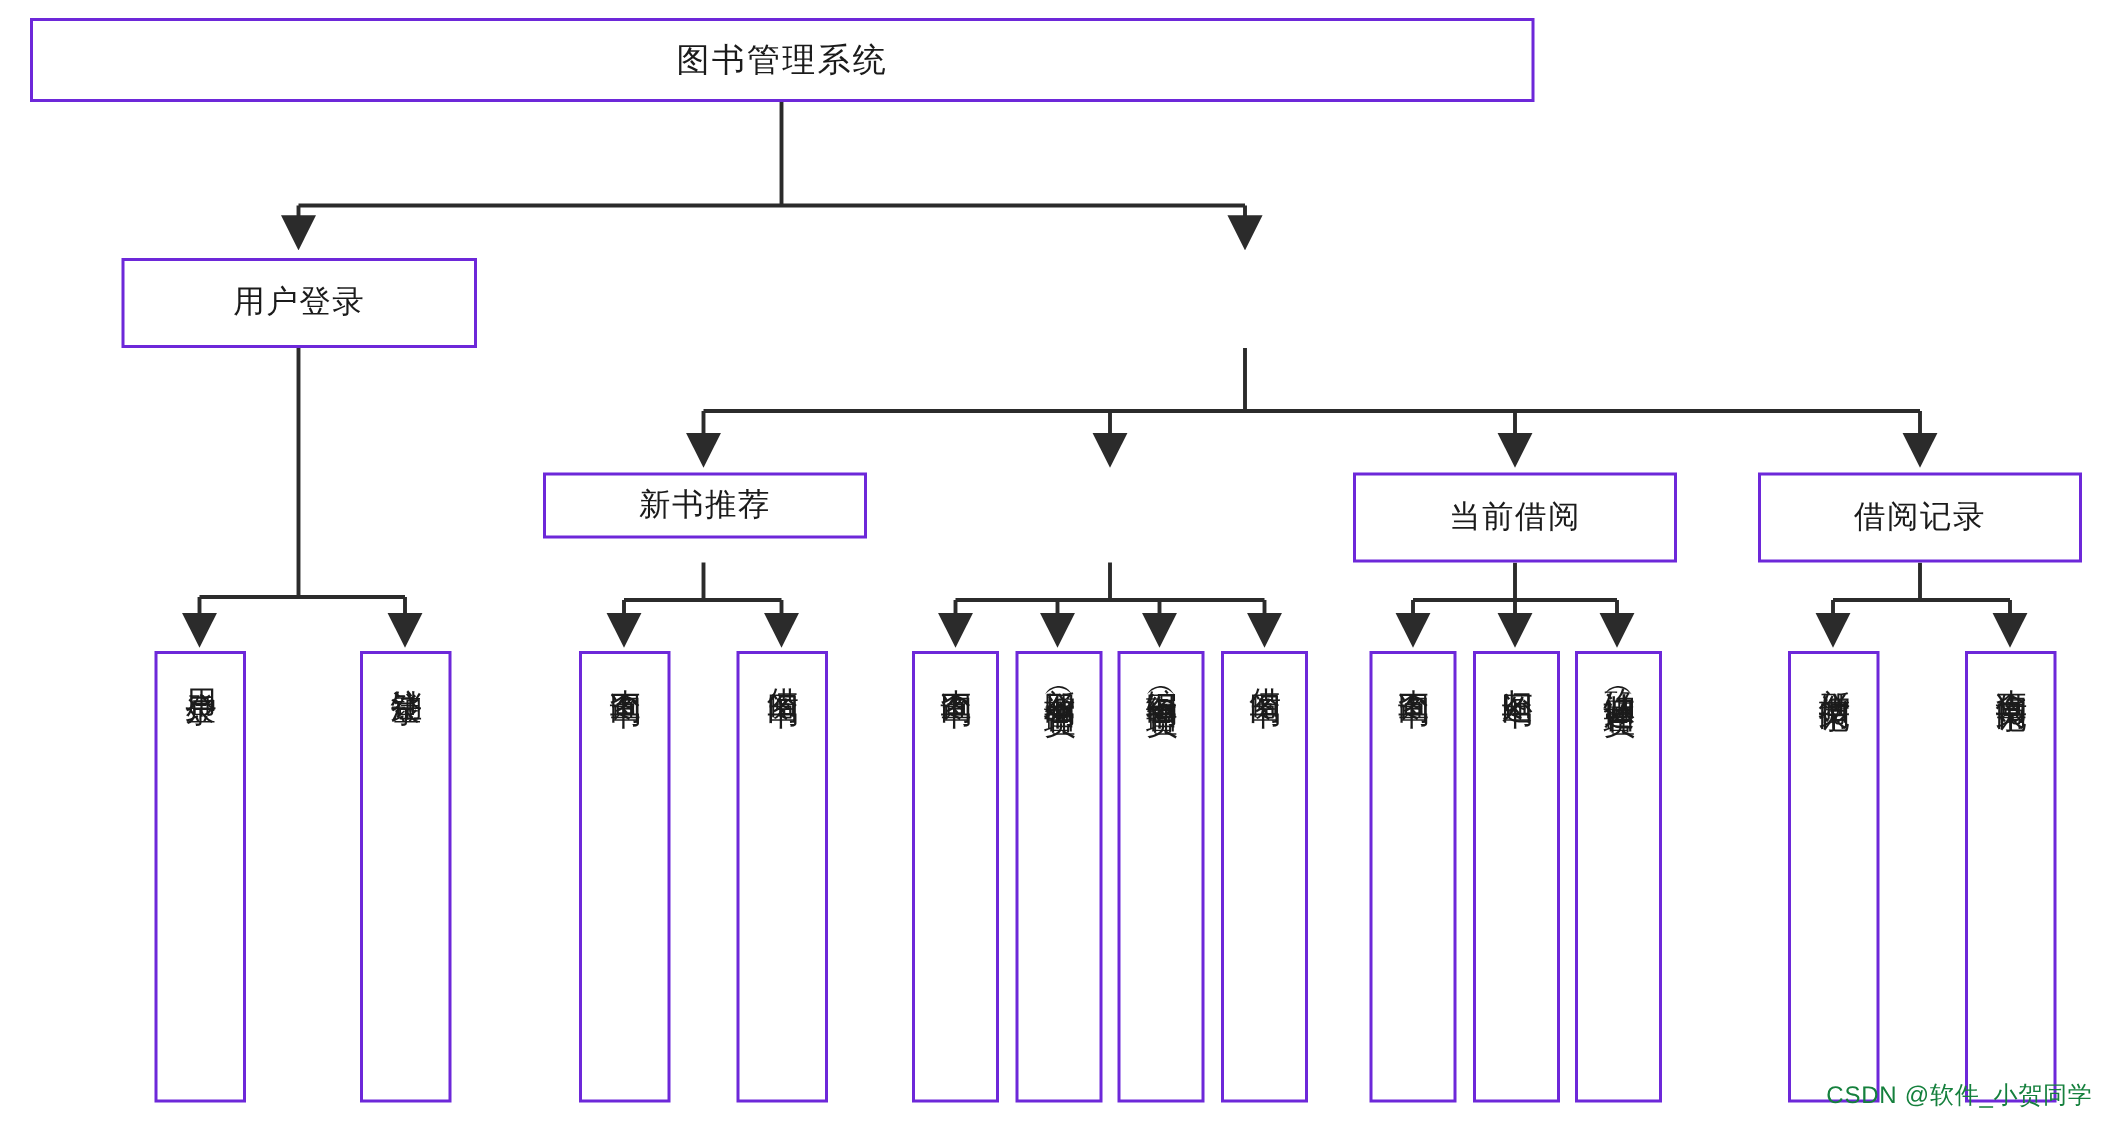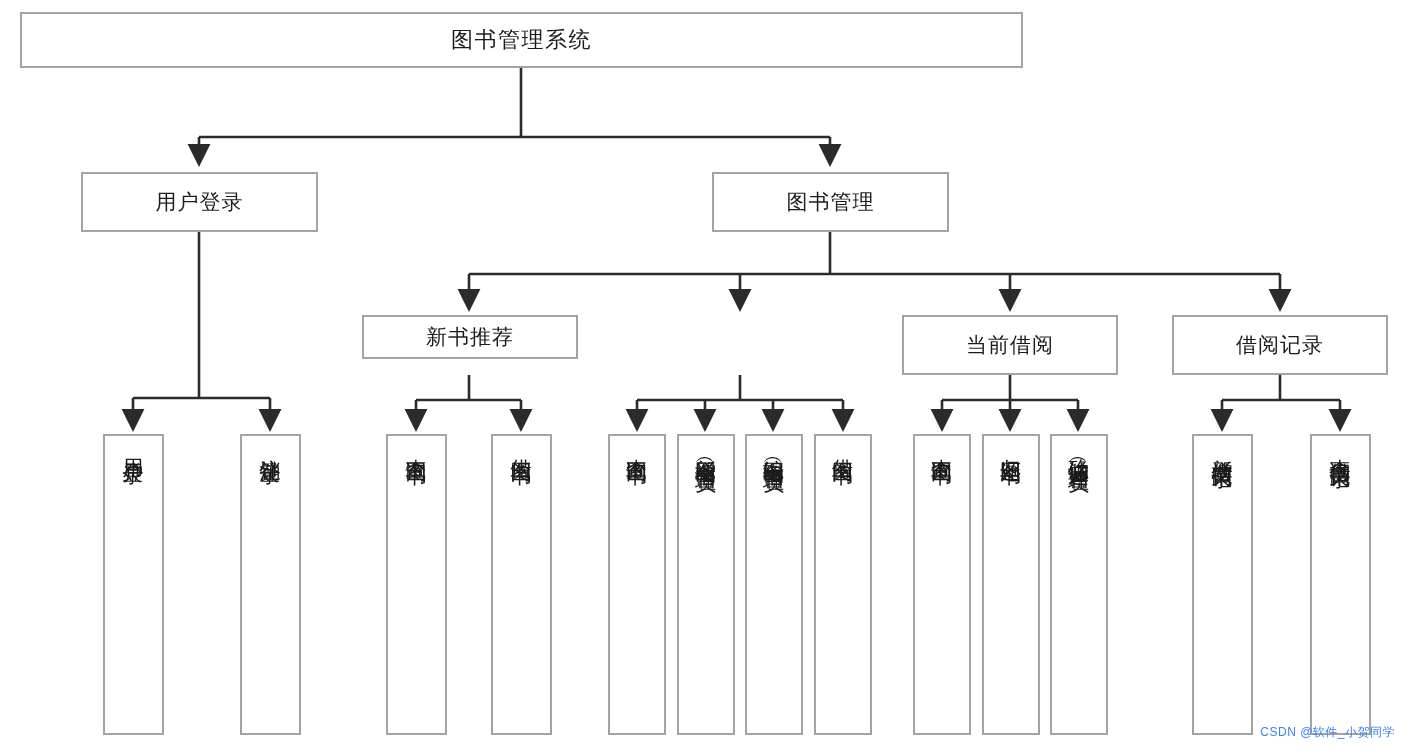--- a/index.html
+++ b/index.html
@@ -23,21 +23,21 @@
     left: 0;
     top: 0;
     width: 1405px;
     height: 747px;
   }
   
   .node {
     position: absolute;
     box-sizing: border-box;
     background: #ffffff;
-    border: 2px solid #a3a3a3;
+    border: 2px solid #6d28d9;
     display: flex;
     align-items: center;
     justify-content: center;
     color: #1b1b1b;
     z-index: 5;
   }
   .node .label {
     display: block;
     text-align: center;
     line-height: 1.18;
@@ -64,22 +64,22 @@
     font-size: 21px;
     letter-spacing: 2px;
     line-height: 1.0;
     white-space: nowrap;
   }
   
   #watermark {
     position: absolute;
     right: 10px;
     bottom: 6px;
-    font-size: 12px;
-    color: #3b82f6;
+    font-size: 16px;
+    color: #15803d;
     letter-spacing: 0.5px;
     z-index: 9;
     white-space: nowrap;
   }
 </style>
 </head>
 <body>
 
 <div id="canvas">
 
@@ -134,23 +134,20 @@
   </svg>
 
   <div class="node h root" style="left:20px; top:12px; width:1003px; height:56px;">
     <span class="label">图书管理系统</span>
   </div>
 
   <div class="node h" style="left:81px; top:172px; width:237px; height:60px;">
     <span class="label">用户登录</span>
   </div>
 
-  <div class="node h" style="left:712px; top:172px; width:237px; height:60px;">
-    <span class="label">图书管理</span>
-  </div>
 
   <div class="node h" style="left:362px; top:315px; width:216px; height:44px;">
     <span class="label">新书推荐</span>
   </div>
 
 
   <div class="node h" style="left:1172px; top:315px; width:216px; height:60px;">
     <span class="label">借阅记录</span>
   </div>
 

